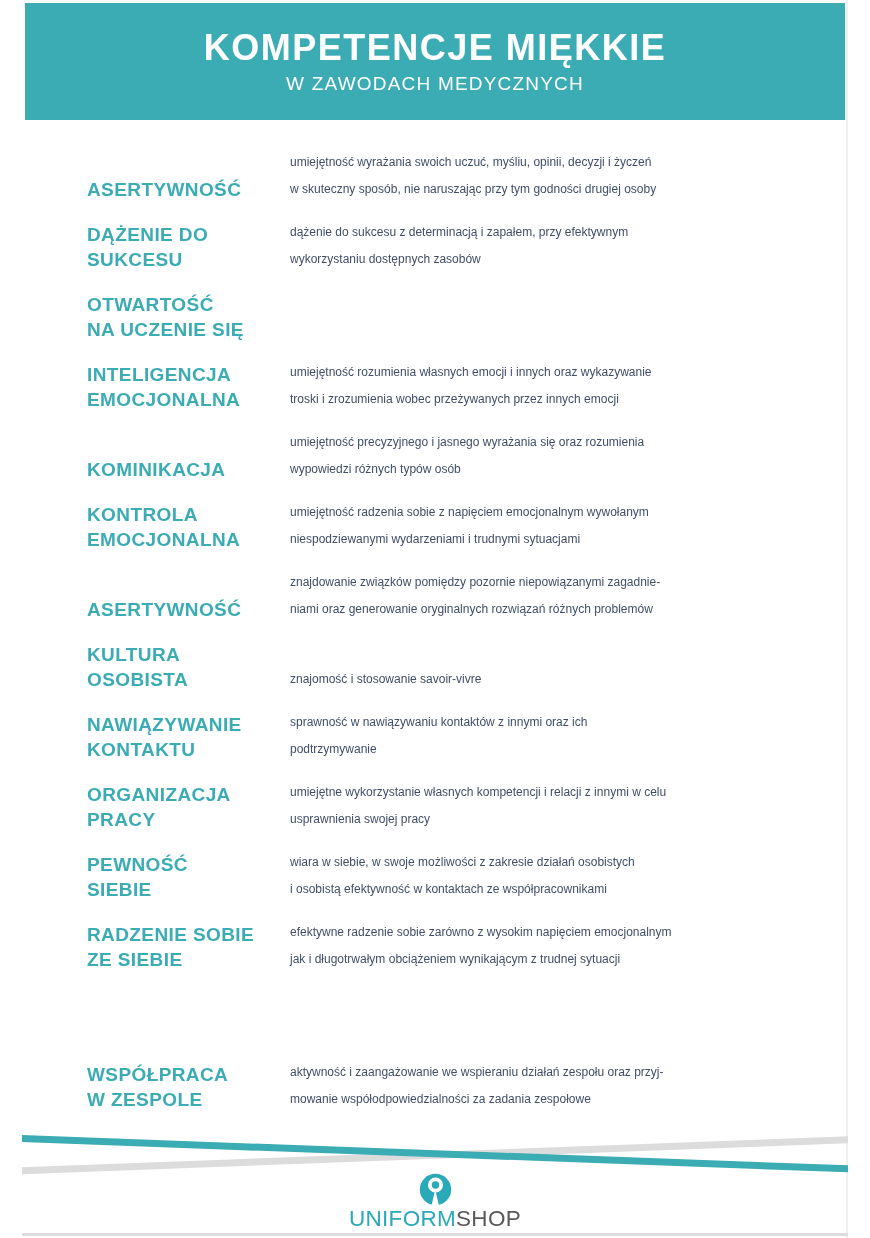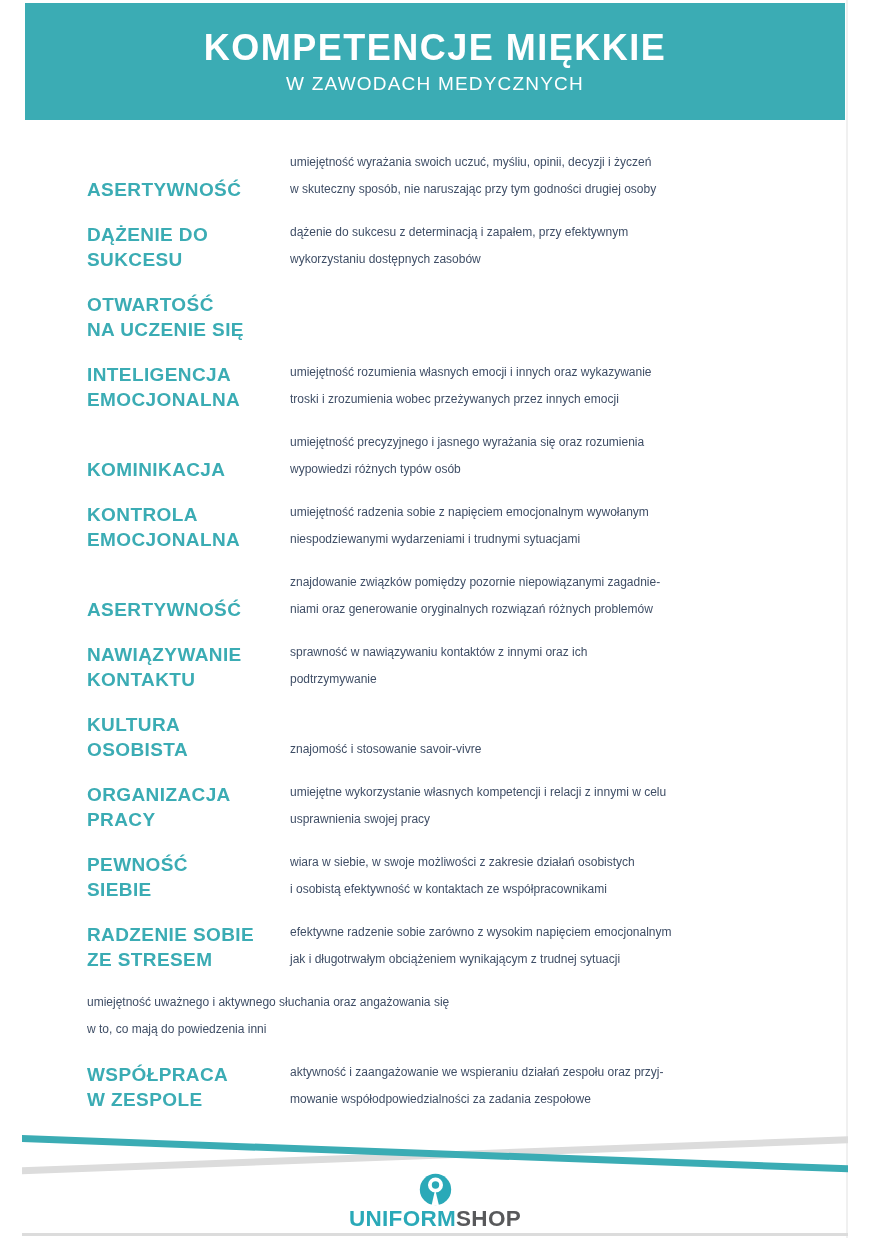--- a/index.html
+++ b/index.html
@@ -92,22 +92,22 @@
     display:flex;flex-direction:column;
     align-items:center;
   }
   .logo-icon{width:33px;height:33px;display:block;}
   .logo-text{
     margin-top:2px;
     font-size:22.5px;
     letter-spacing:0.3px;
     line-height:1;
   }
-  .logo-text .uniform{color:var(--logo-teal);font-weight:bold;}
-  .logo-text .shop{color:var(--shop-gray);font-weight:bold;}
+  .logo-text .uniform{color:var(--logo-teal);font-weight:normal;}
+  .logo-text .shop{color:var(--shop-gray);font-weight:normal;}
   .bottom-edge{
     position:absolute;
     left:0;right:0;bottom:2px;
     height:3px;
     background:var(--ribbon-gray);
   }
 </style>
 </head>
 <body>
 
@@ -150,51 +150,49 @@
 EMOCJONALNA</div>
       <div class="def">umiejętność radzenia sobie z napięciem emocjonalnym wywołanym
 niespodziewanymi wydarzeniami i trudnymi sytuacjami</div>
     </div>
     <div class="row">
       <div class="term">ASERTYWNOŚĆ</div>
       <div class="def">znajdowanie związków pomiędzy pozornie niepowiązanymi zagadnie-
 niami oraz generowanie oryginalnych rozwiązań różnych problemów</div>
     </div>
     <div class="row">
+      <div class="term">KULTURA
+OSOBISTA</div>
+      <div class="def">znajomość i stosowanie savoir-vivre</div>
+    </div>
+    <div class="row">
       <div class="term">NAWIĄZYWANIE
 KONTAKTU</div>
       <div class="def">sprawność w nawiązywaniu kontaktów z innymi oraz ich
 podtrzymywanie</div>
     </div>
     <div class="row">
-      <div class="term">KULTURA
-OSOBISTA</div>
-      <div class="def">znajomość i stosowanie savoir-vivre</div>
-    </div>
-    <div class="row">
       <div class="term">ORGANIZACJA
 PRACY</div>
       <div class="def">umiejętne wykorzystanie własnych kompetencji i relacji z innymi w celu
 usprawnienia swojej pracy</div>
     </div>
     <div class="row">
       <div class="term">PEWNOŚĆ
 SIEBIE</div>
       <div class="def">wiara w siebie, w swoje możliwości z zakresie działań osobistych
 i osobistą efektywność w kontaktach ze współpracownikami</div>
     </div>
     <div class="row">
       <div class="term">RADZENIE SOBIE
-ZE STRESEM</div>
+ZE SIEBIE</div>
       <div class="def">efektywne radzenie sobie zarówno z wysokim napięciem emocjonalnym
 jak i długotrwałym obciążeniem wynikającym z trudnej sytuacji</div>
     </div>
     <div class="row">
-      <div class="def">umiejętność uważnego i aktywnego słuchania oraz angażowania się
-w to, co mają do powiedzenia inni</div>
     </div>
     <div class="row">
       <div class="term">WSPÓŁPRACA
 W ZESPOLE</div>
       <div class="def">aktywność i zaangażowanie we wspieraniu działań zespołu oraz przyj-
 mowanie współodpowiedzialności za zadania zespołowe</div>
     </div>
   </div>
 
   <div class="ribbon ribbon-gray"></div>

